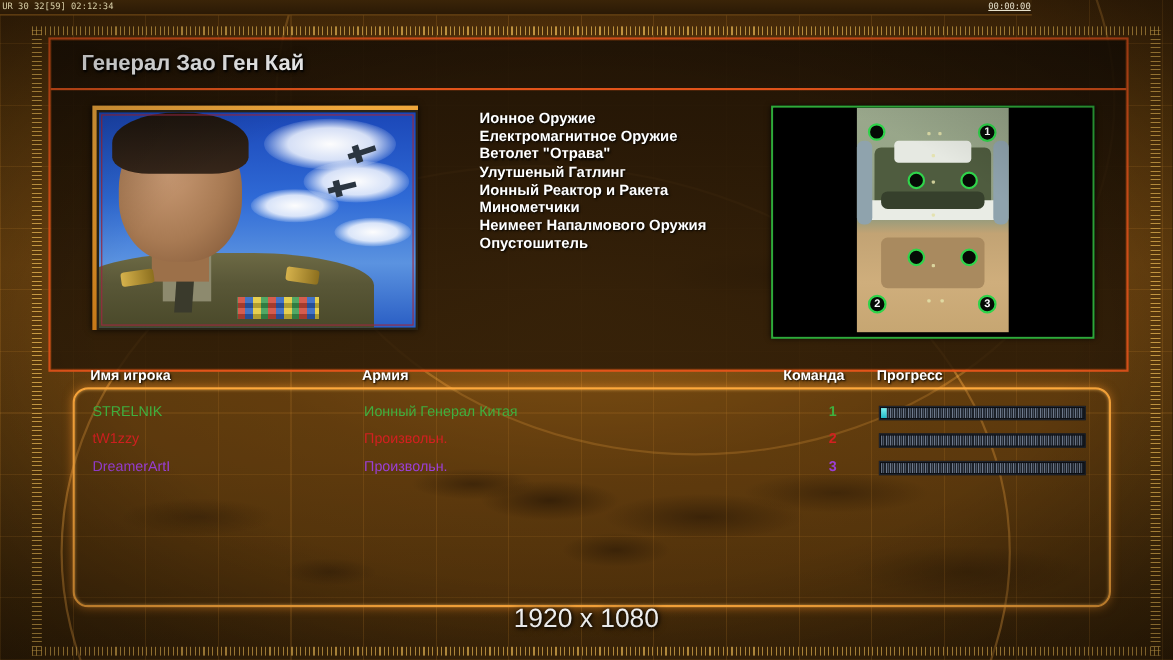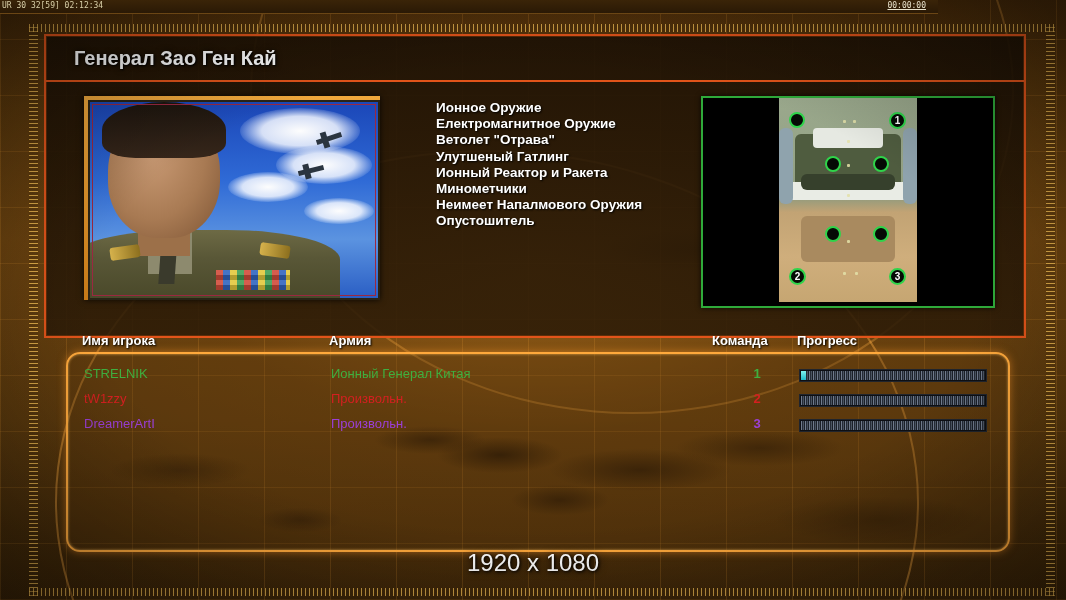--- a/index.html
+++ b/index.html
@@ -34,21 +34,21 @@
   #bgarc2{position:absolute;left:250px;top:-230px;width:760px;height:640px;border-radius:50%;
     border:2px solid rgba(255,175,70,.30);pointer-events:none;}
 
   
   #hudbar{position:absolute;left:0;top:0;width:938px;height:13px;
     background:linear-gradient(180deg,#3a2408,#2a1905);
     border-bottom:1px solid rgba(255,170,60,.25);z-index:40;}
   .hud-txt{position:absolute;top:1px;font-family:"DejaVu Sans Mono",monospace;font-size:8px;
     letter-spacing:0px;white-space:nowrap;}
   #hud-left{left:2px;color:#d8cfa8;}
-  #hud-right{right:12px;color:#e8e2cc;text-decoration:underline;}
+  #hud-right{right:1px;color:#e8e2cc;text-decoration:underline;}
 
   
   #ruler{position:absolute;left:20px;top:16px;width:1026px;height:572px;z-index:5;
     border-left:9px solid transparent;border-right:9px solid transparent;
     border-top:8px solid transparent;border-bottom:8px solid transparent;
     background:
       repeating-linear-gradient(90deg, rgba(255,200,90,.75) 0 1px, rgba(70,45,10,.25) 1px 4px) top/100% 8px no-repeat,
       repeating-linear-gradient(90deg, rgba(255,200,90,.75) 0 1px, rgba(70,45,10,.25) 1px 4px) bottom/100% 8px no-repeat,
       repeating-linear-gradient(0deg, rgba(255,200,90,.75) 0 1px, rgba(70,45,10,.25) 1px 4px) left/9px 100% no-repeat,
       repeating-linear-gradient(0deg, rgba(255,200,90,.75) 0 1px, rgba(70,45,10,.25) 1px 4px) right/9px 100% no-repeat;

